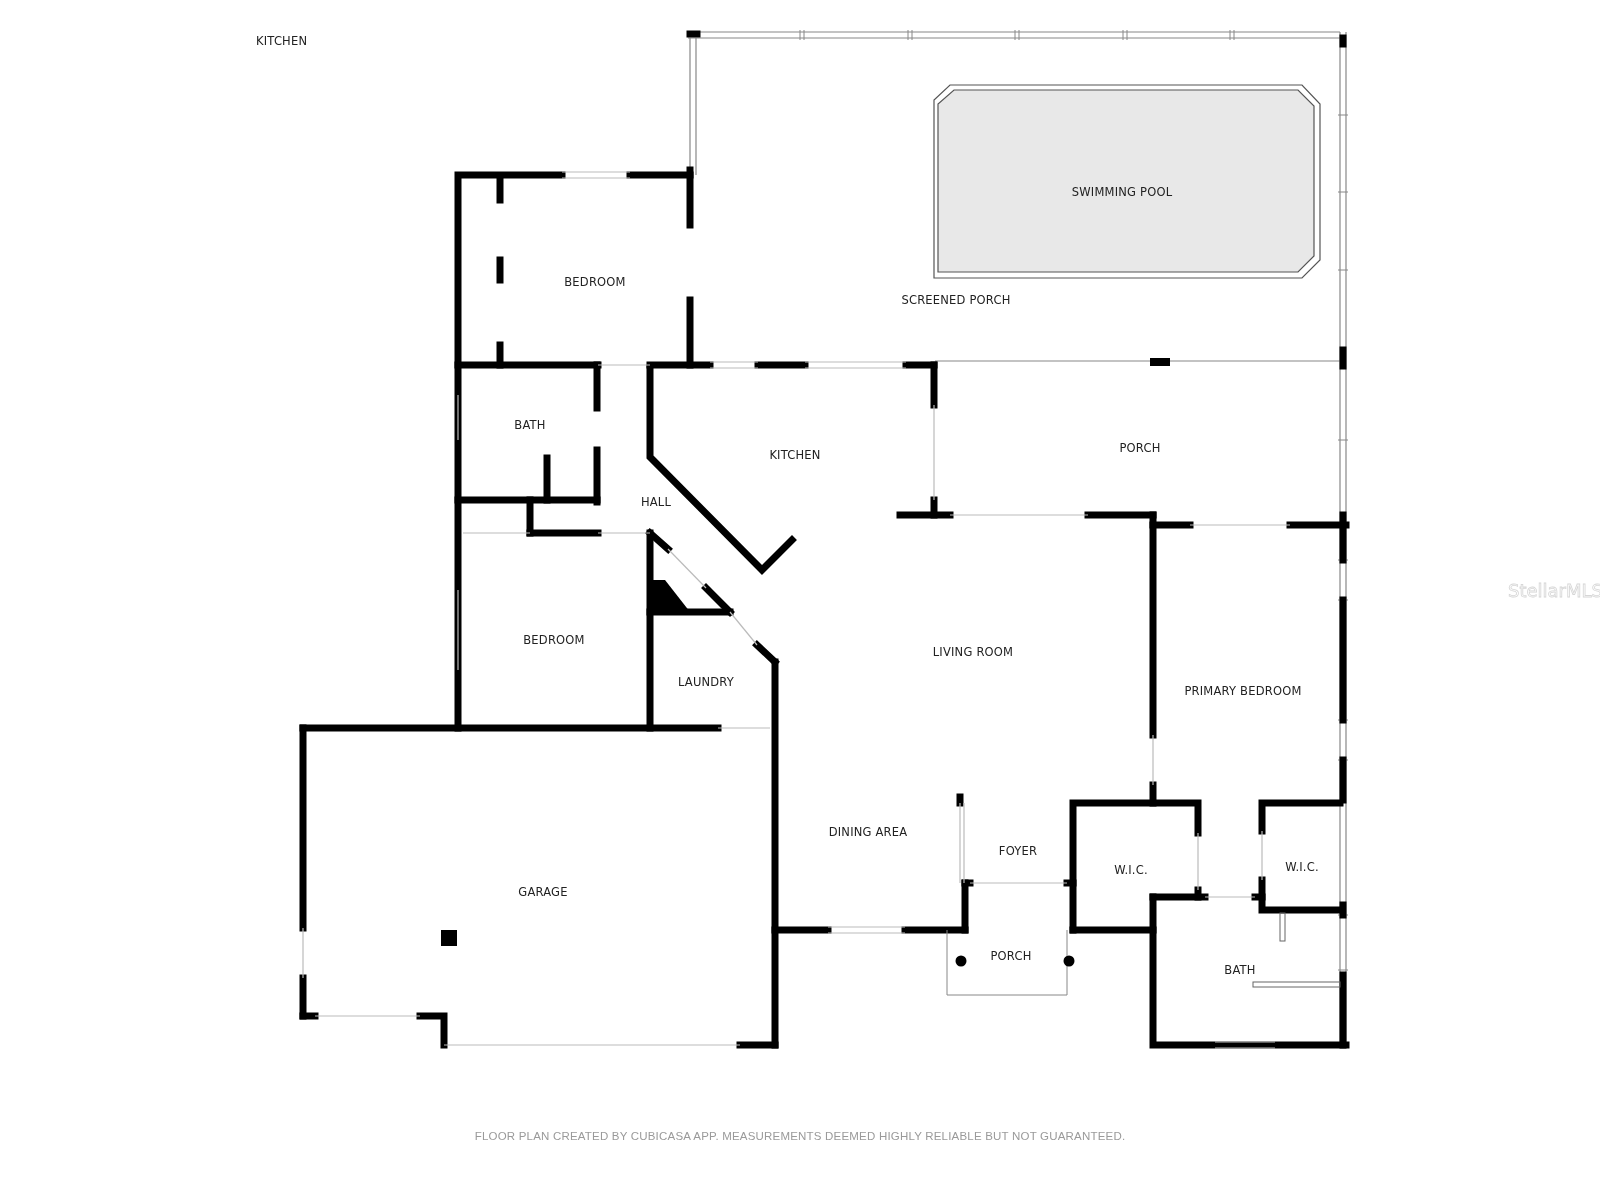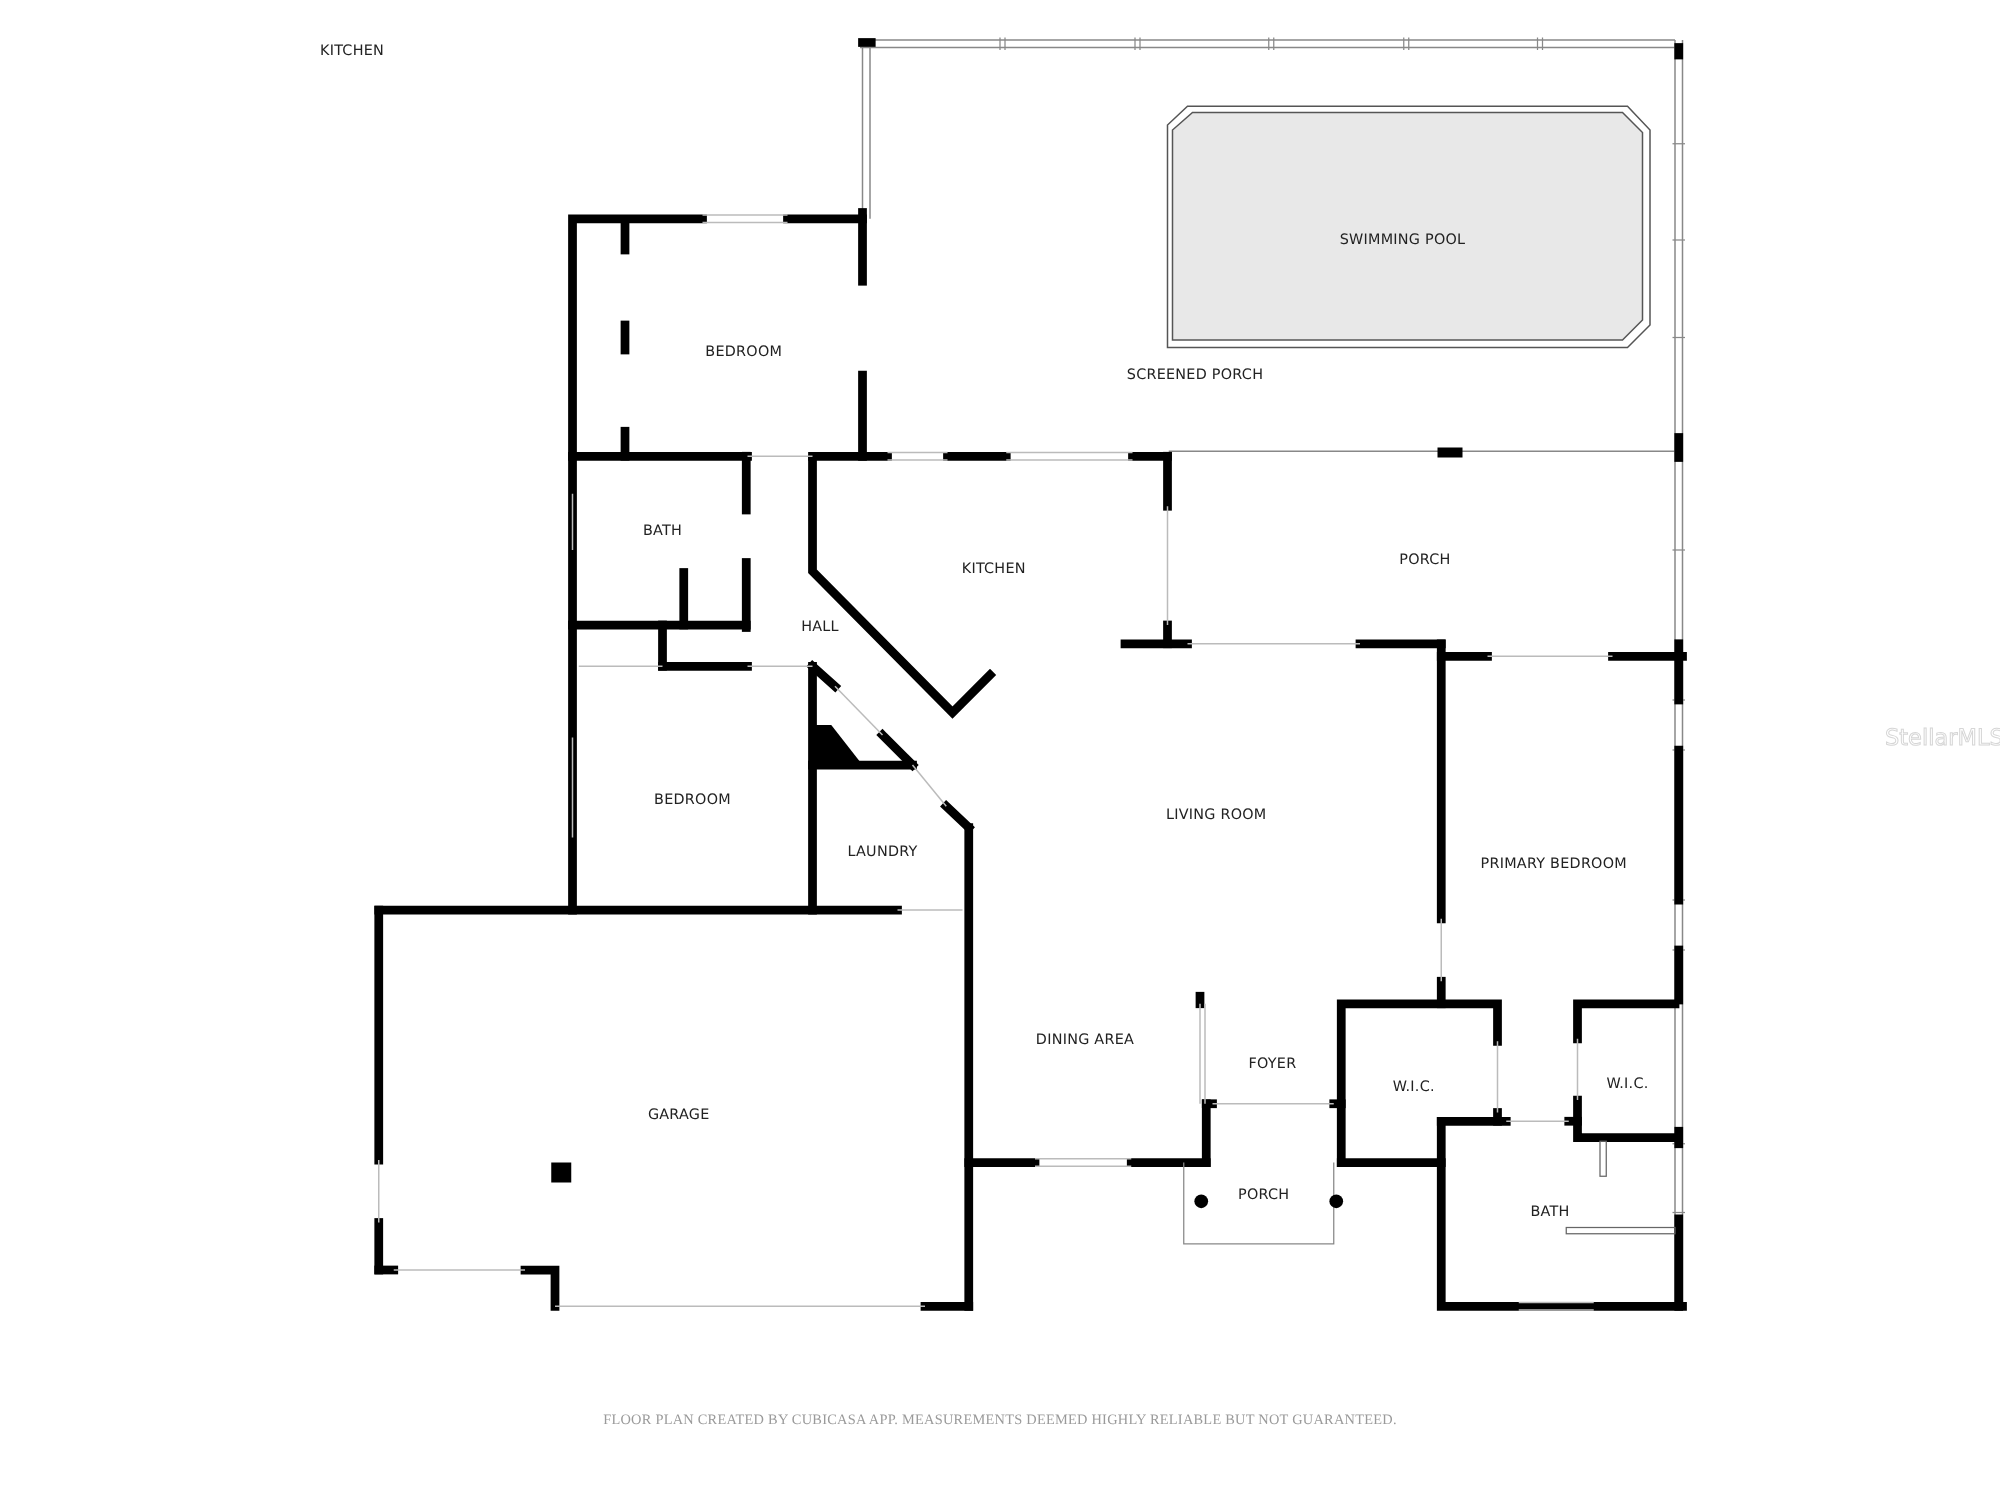--- a/index.html
+++ b/index.html
@@ -1,20 +1,20 @@
 <!DOCTYPE html>
 <html><head>
 <meta charset="utf-8">
 <style>
   html, body { margin:0; padding:0; background:#ffffff; }
   body { width:1600px; height:1200px; position:relative; overflow:hidden; font-family:"DejaVu Sans", sans-serif; }
   #plan { position:absolute; left:0; top:0; width:1600px; height:1200px; }
   .lbl { font-family:"DejaVu Sans", sans-serif; font-size:11.5px; fill:#222; text-anchor:middle; dominant-baseline:middle; letter-spacing:0.2px; }
   .corner-lbl { text-anchor:start; }
-  .footer { position:absolute; left:0; width:1600px; top:1130px; text-align:center; font-family:Liberation Serif, serif; font-size:11.5px; color:#9a9a9a; letter-spacing:0.2px; }
+  .footer { position:absolute; left:0; width:1600px; top:1130px; text-align:center; font-family:Liberation Sans, sans-serif; font-size:11.5px; color:#9a9a9a; letter-spacing:0.2px; }
   .wm { position:absolute; left:1508px; top:580px; font-family:"DejaVu Sans", sans-serif; font-size:18px; color:#fff; -webkit-text-stroke:0.8px #d6d6d6; }
 </style>
 </head>
 <body>
 
 <svg id="plan" viewBox="0 0 1600 1200" xmlns="http://www.w3.org/2000/svg">
   <g fill="none" stroke="#888" stroke-width="1.2">
 
     <line x1="688" y1="32" x2="1340" y2="32"></line>
     <line x1="688" y1="38" x2="1340" y2="38"></line>

